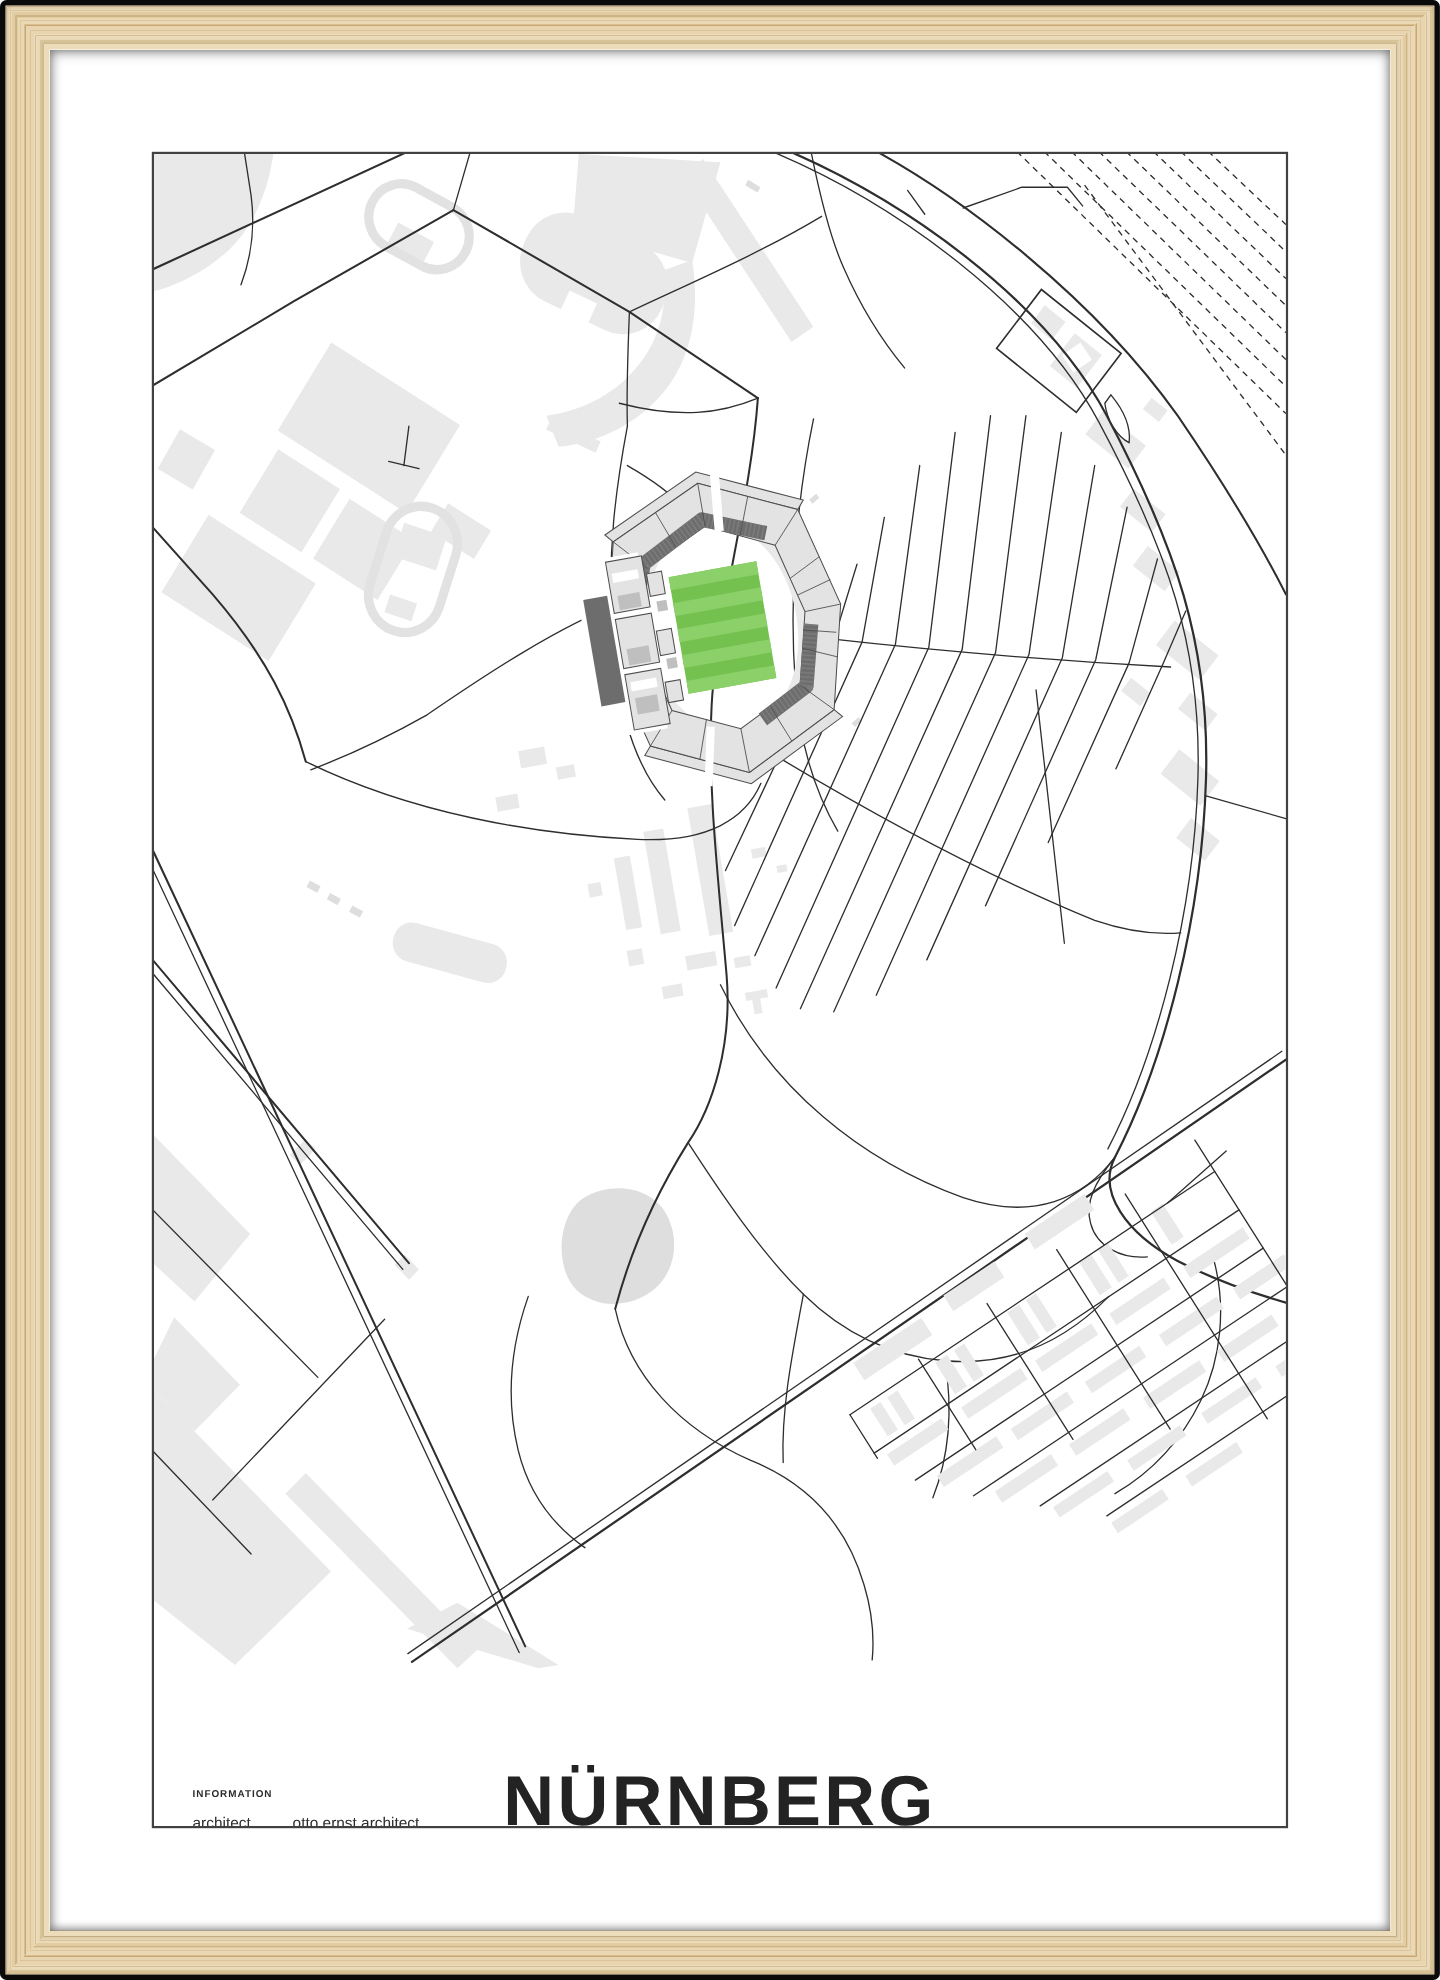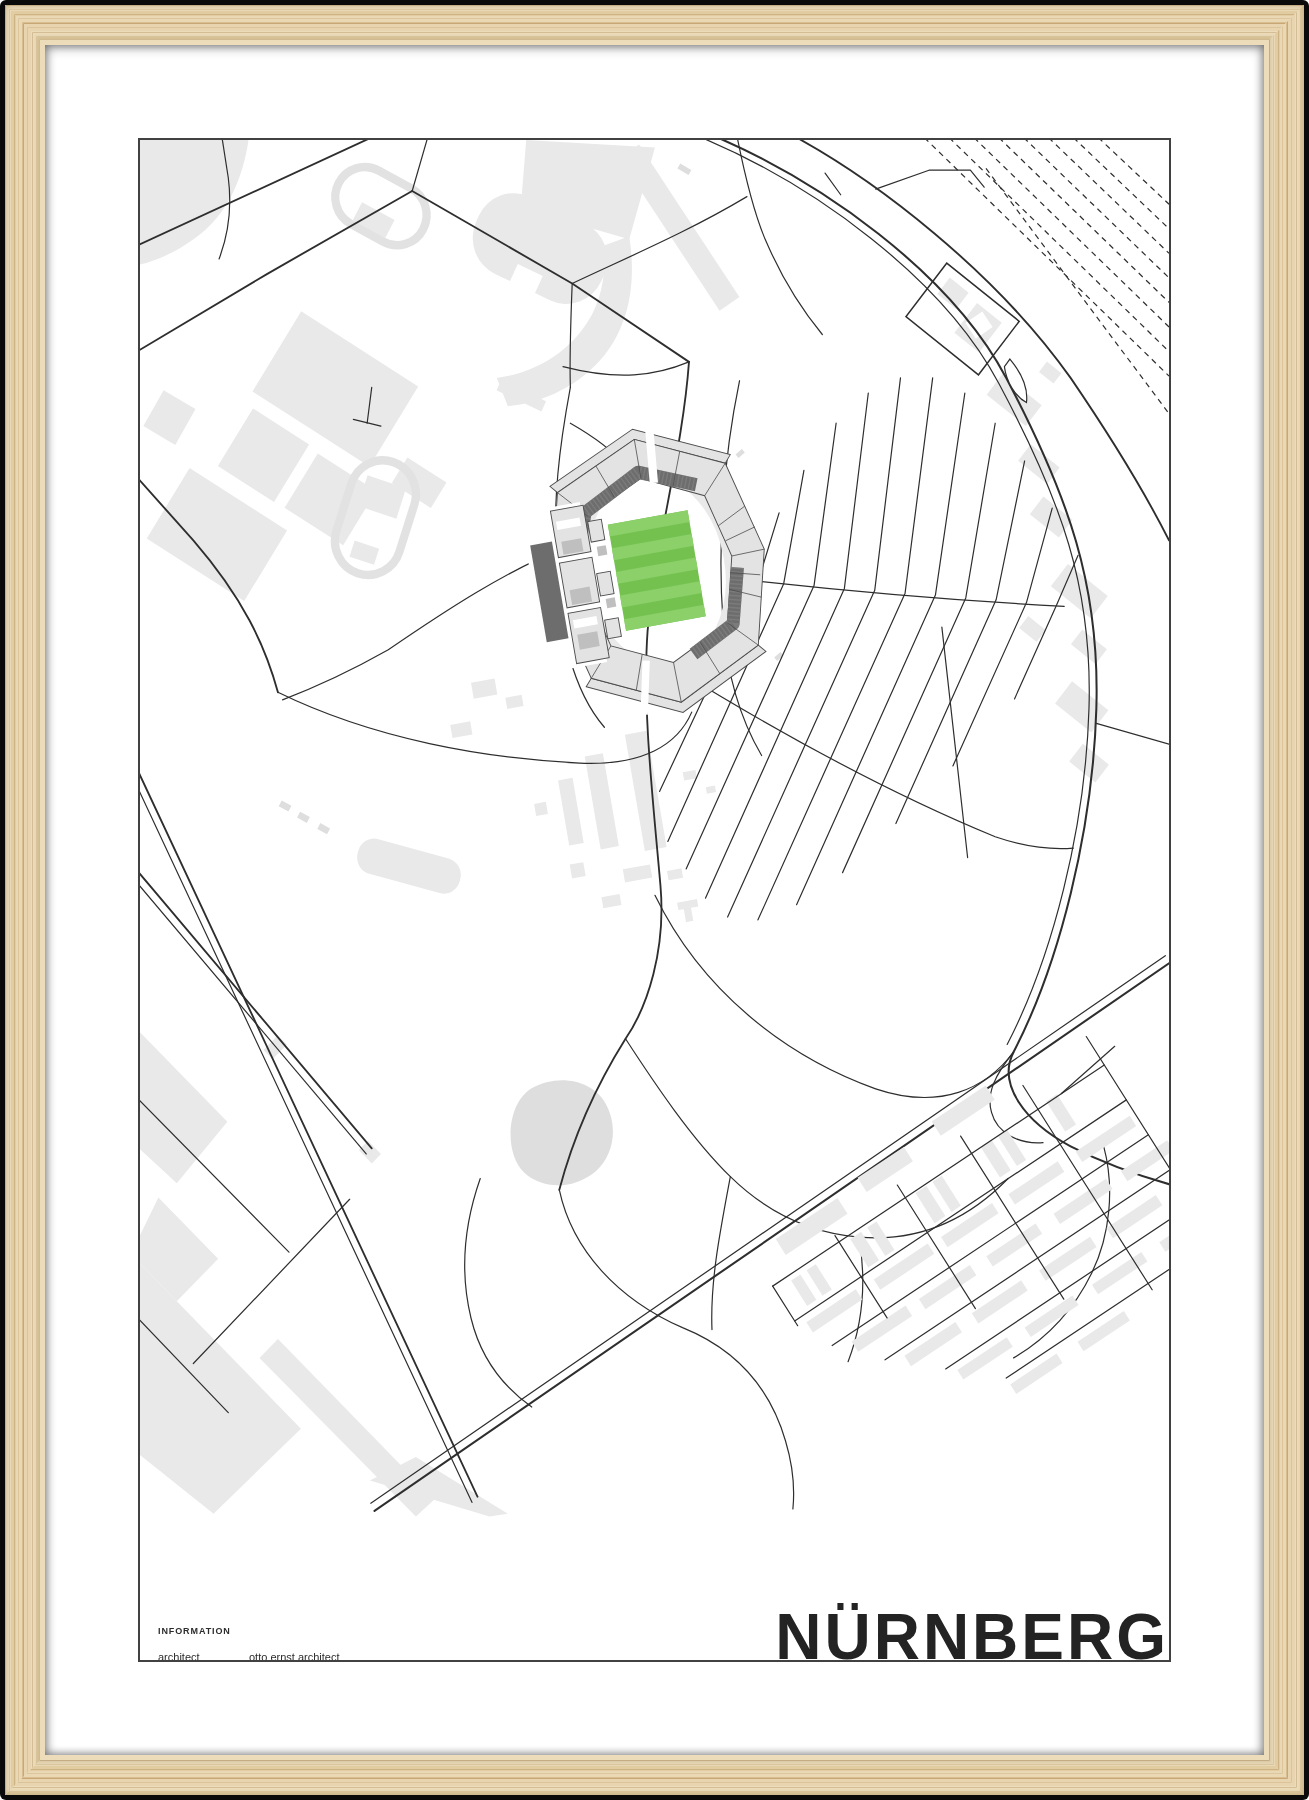--- a/index.html
+++ b/index.html
@@ -46,25 +46,25 @@
   .stand{fill:var(--stand_light);stroke:#4d4d4d;stroke-width:1;}
   .stand-div{stroke:#4d4d4d;stroke-width:.8;}
   .stand-dark{fill:none;stroke:var(--stand_dark);stroke-width:14;stroke-linejoin:round;}
   .stand-rib{fill:none;stroke:#8a8a8a;stroke-width:14;stroke-linejoin:round;stroke-dasharray:1.6 2.6;opacity:.5;}
   .pitch{fill:var(--pitch_green);}
   .pitch-stripe{fill:var(--pitch_green_light);}
   .oval-ring{fill:none;stroke:#e9e9e9;stroke-width:12;}
   .med{fill:#bfbfbf;}
   .whitefill{fill:#ffffff;}
   
-  .info-block{position:absolute;left:18px;top:1486px;color:var(--text_dark);}
+  .info-block{position:absolute;left:35px;top:1486px;color:var(--text_dark);}
   .info-heading{font-size:9px;font-weight:bold;letter-spacing:.9px;margin-bottom:15px;}
-  .info-row{display:flex;font-size:11px;line-height:12.4px;}
+  .info-row{display:flex;font-size:14px;line-height:12.4px;}
   .info-label{width:91px;}
-  .poster-title{position:absolute;top:1460px;left:0;right:0;text-align:right;
+  .poster-title{position:absolute;top:1460px;left:0;right:0;text-align:center;
     font-size:64px;font-weight:600;letter-spacing:3px;color:#232323;}
 </style>
 </head>
 <body>
 
 <div class="frame-outer">
   <div class="wood">
     <div class="wood-strip wood-top"></div>
     <div class="wood-strip wood-bottom"></div>
     <div class="wood-strip wood-left"></div>

